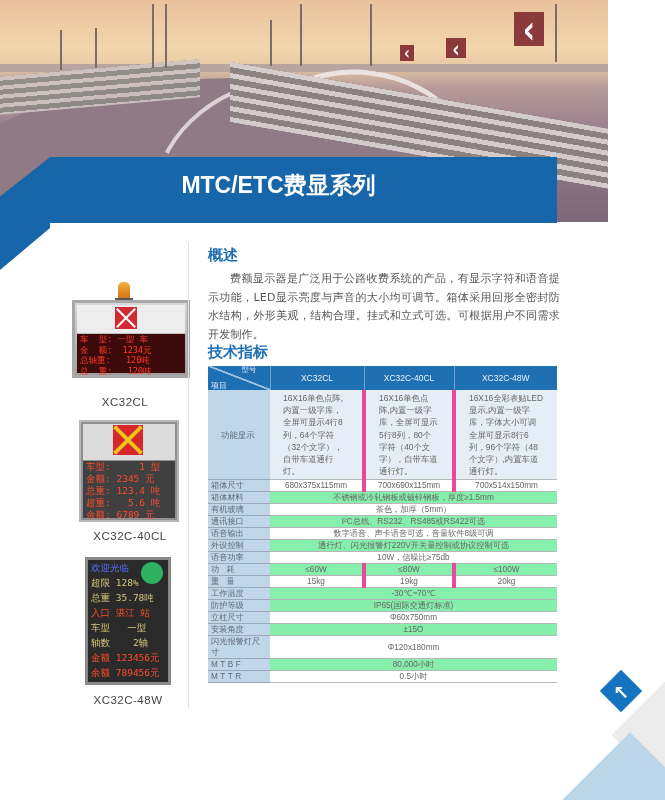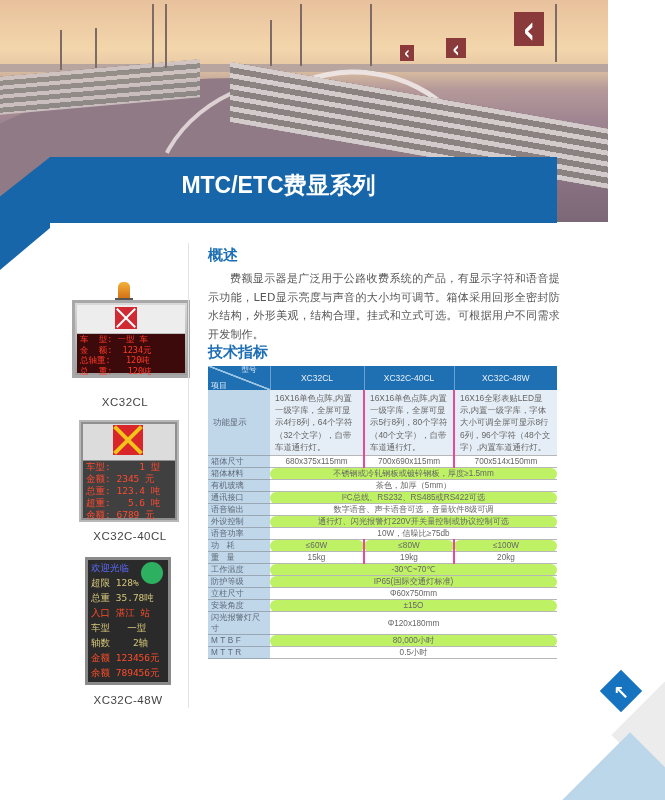--- a/index.html
+++ b/index.html
@@ -91,23 +91,23 @@
     font-family: "Liberation Sans", "DejaVu Sans", sans-serif; font-size: 8.2px; color: #666; }
   table.spec th { background: #1f6fb3; color: #eaf2fa; font-weight: normal; height: 24px; font-size: 8.5px; border-left: 1px solid #6da2d0; }
   table.spec th.corner { position: relative; text-align: left; padding-left: 3px; color: #dbe8f5; border-left: none; }
   table.spec th.corner .diag { position: absolute; left: 0; top: 0; width: 100%; height: 100%;
     background: linear-gradient(to top right, transparent 48%, #9cc2e2 49%, #9cc2e2 52%, transparent 53%); }
   table.spec th.corner .xh { position: absolute; right: 13px; top: -1px; font-size: 7.5px; }
   table.spec th.corner .yh { position: absolute; left: 3px; bottom: -1px; font-size: 8px; }
   table.spec td { border-bottom: 1px solid #b7b7b7; height: 11.6px; text-align: center; vertical-align: middle; padding: 0 2px; line-height: 11px; }
   table.spec td.rh { background: #c0d6e9; text-align: left; padding-left: 3px; color: #5d6a78; border-bottom: 1px solid #9aa8b6; }
   table.spec td.rh.spaced { letter-spacing: 2.5px; }
-  table.spec td.vl { border-left: 2px solid #ec4899; }
-  table.spec tr.alt td.v { background: #bef264; border-radius: 6px; }
-  table.spec tr.func td { height: 58px; background: #e5eef6; vertical-align: top; text-align: left; padding: 2px 5px; font-size: 8.4px; line-height: 12.2px; }
+  table.spec td.vl { border-left: 4px solid #ec4899; }
+  table.spec tr.alt td.v { background: #86efac; }
+  table.spec tr.func td { height: 58px; background: #e5eef6; vertical-align: top; text-align: left; padding: 2px 13px; font-size: 8.4px; line-height: 12.2px; }
   table.spec tr.func td.rh { vertical-align: middle; background: #c0d6e9; }
 
   
   .arrow-diamond { position: absolute; left: 606px; top: 676px; width: 30px; height: 30px; background: #1673bf; transform: rotate(45deg); }
   .arrow-glyph { position: absolute; left: 607px; top: 680px; width: 28px; height: 24px; color: #fff; font-size: 19px; text-align: center; line-height: 24px; font-weight: bold; }
   .deco-grey { position: absolute; left: 630px; top: 690px; width: 90px; height: 90px; background: #ececec; transform: rotate(45deg); }
   .deco-blue { position: absolute; left: 575px; top: 755px; width: 110px; height: 110px; background: #bcd6ea; transform: rotate(45deg); }
 </style>
 </head>
 <body>

